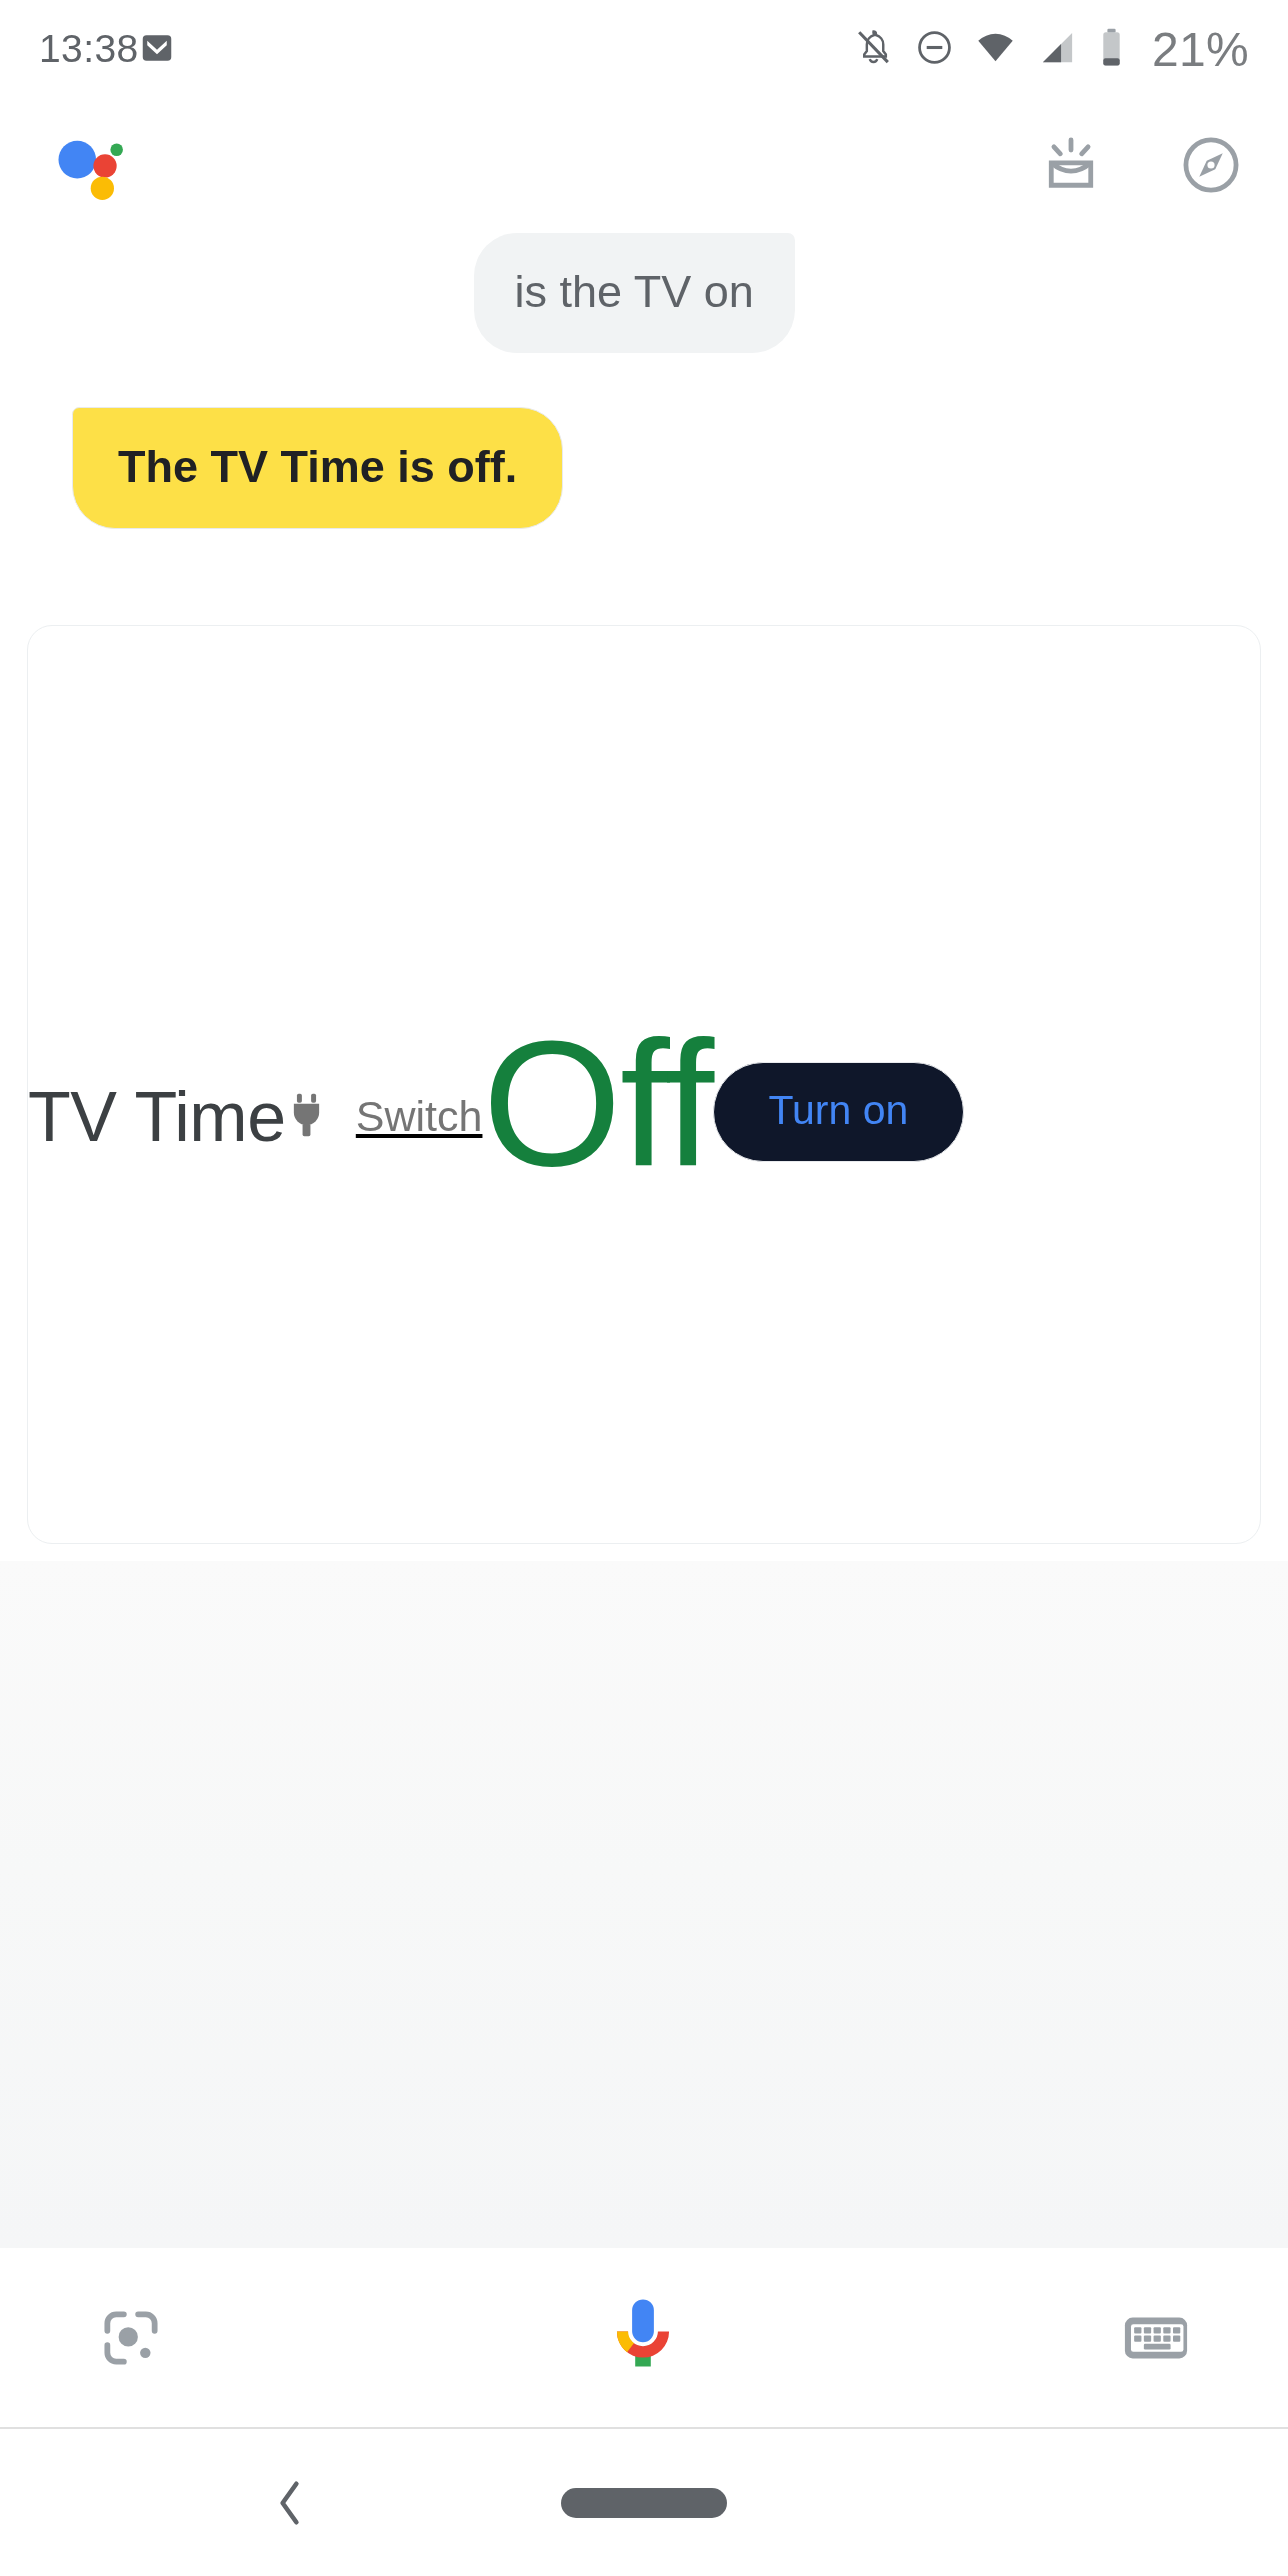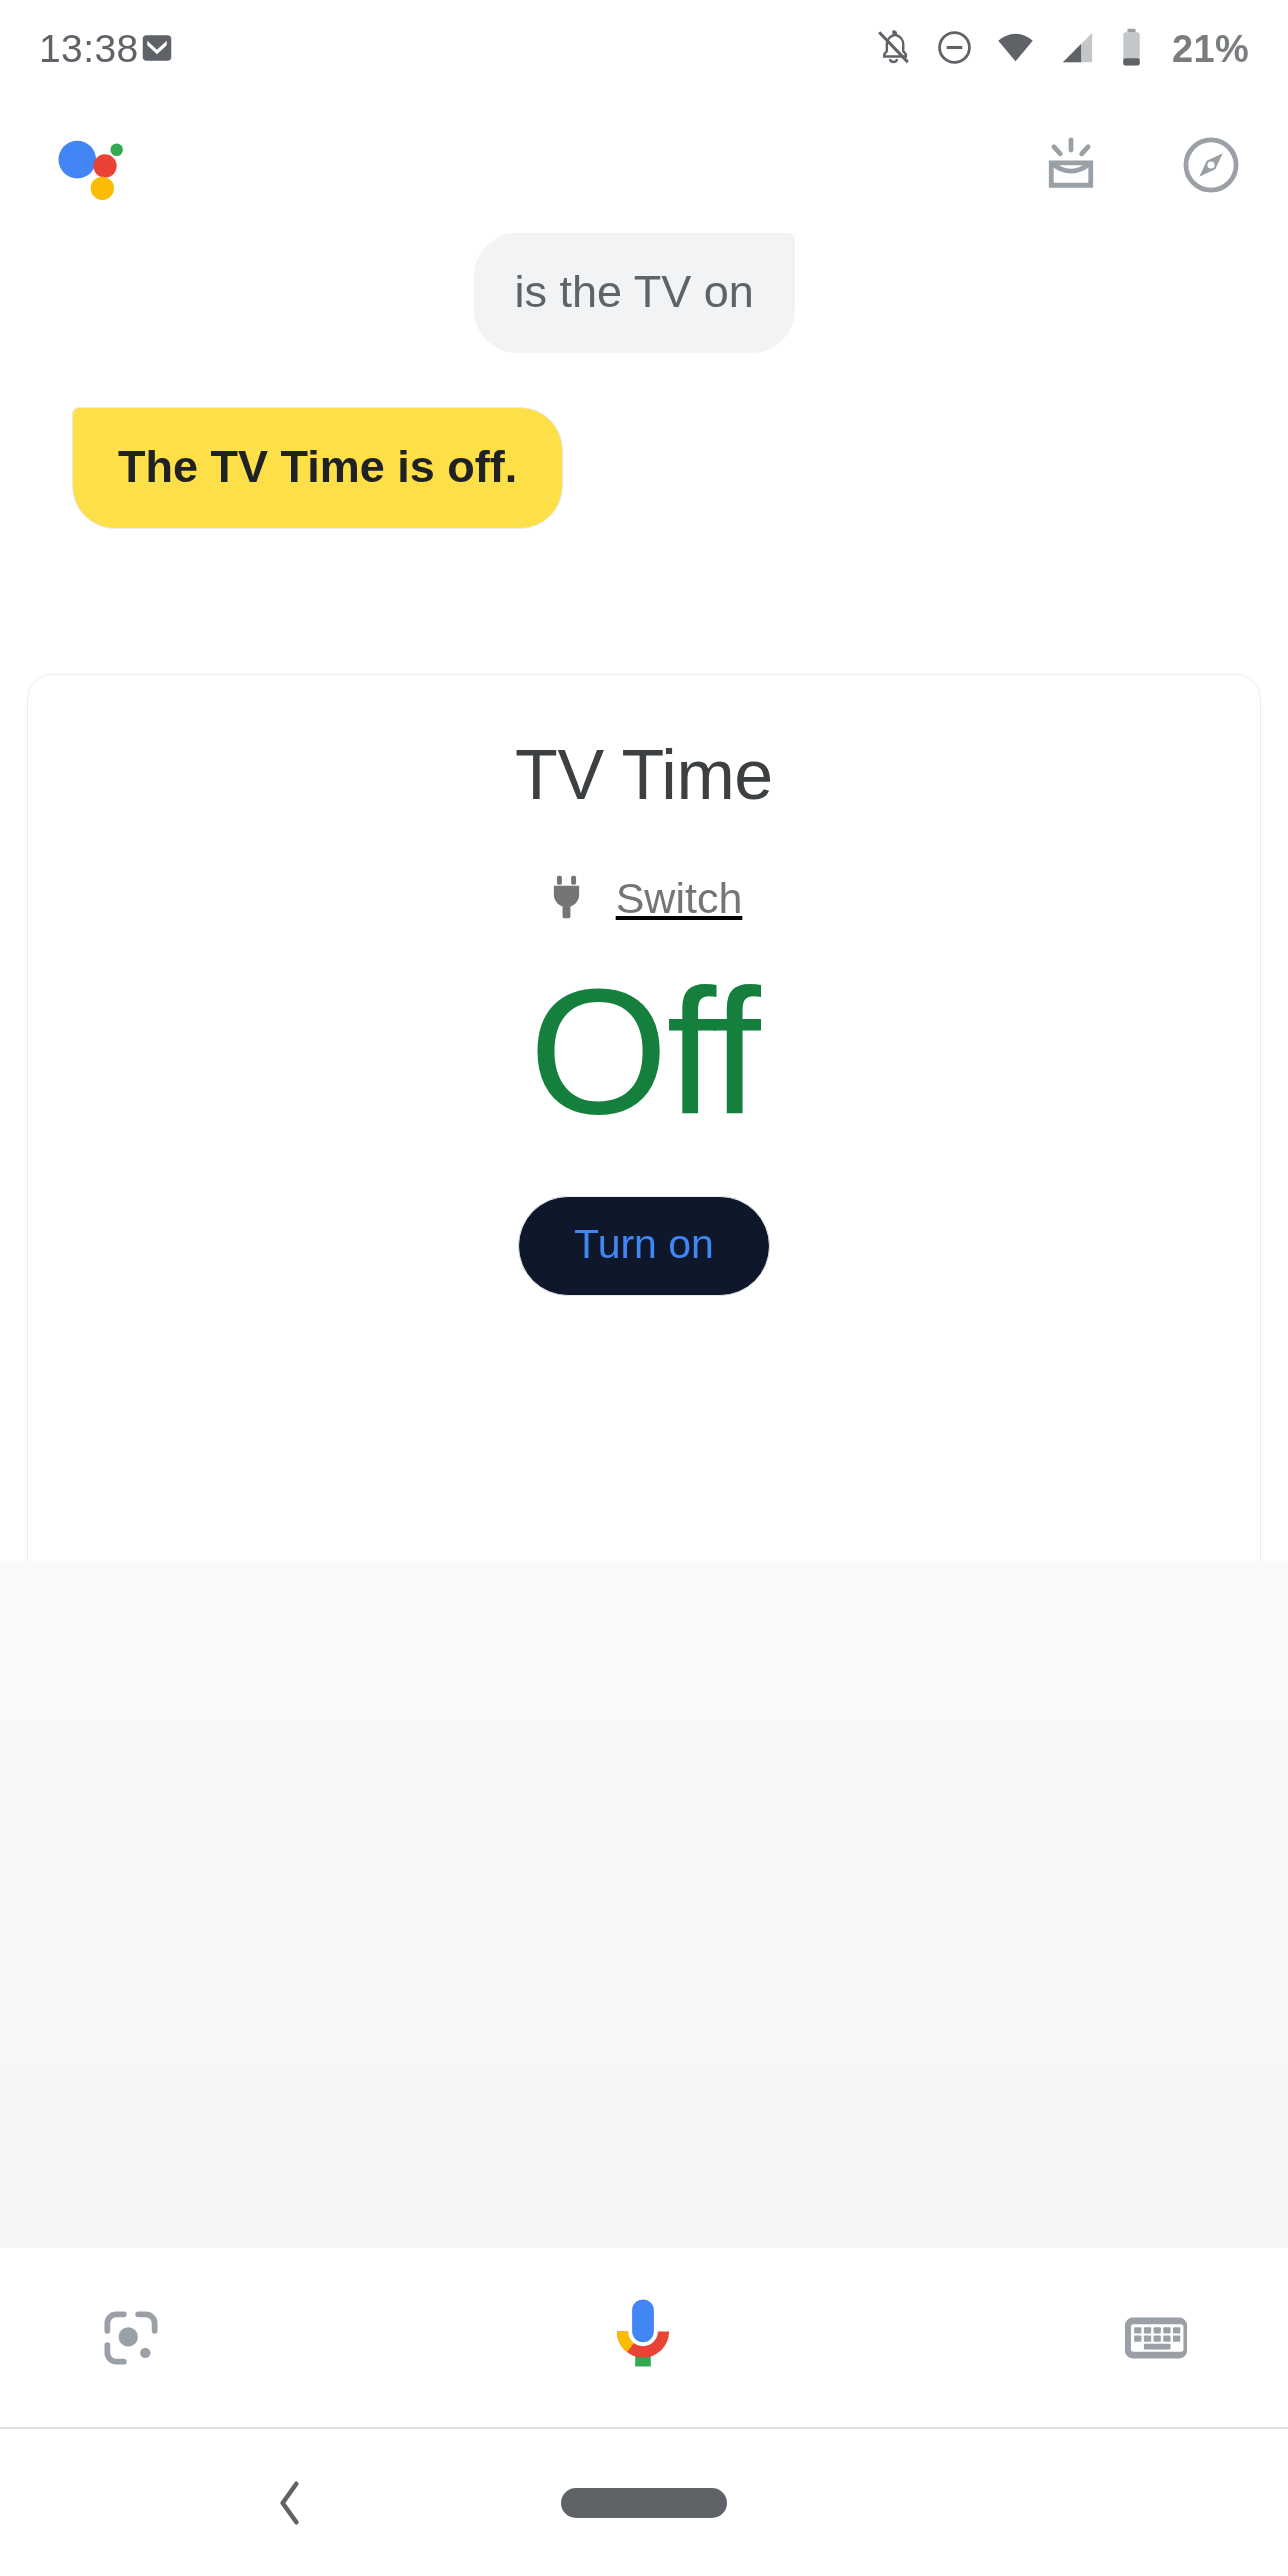--- a/index.html
+++ b/index.html
@@ -41,25 +41,24 @@
     color: #5f6368;
     letter-spacing: 0.4px;
     font-weight: 400;
   }
   .status-right {
     display: flex;
     align-items: center;
     gap: 21.5px;
   }
   .battery-pct {
-    font-size: 38px;
+    font-size: 48px;
     color: #7a7d80;
     margin-left: 5.4px;
     letter-spacing: 0.3px;
-    font-weight: bold;
   }
 
   
   .assistant-header {
     position: absolute;
     top: 98px; left: 0;
     width: 1288px;
     height: 134px;
     display: flex;
     align-items: center;
@@ -119,29 +118,29 @@
     font-weight: 700;
     line-height: 1;
     padding: 36px 45px 39px 45px;
     border-radius: 7.2px 43px 43px 43px;
     max-width: 984px;
   }
 
   
   .device-card {
     position: absolute;
-    top: 674px;
+    top: 625px;
     left: 27px;
     width: 1234px;
     height: 919px;
     background: #ffffff;
     border: 1.8px solid #eceff1;
     border-radius: 25px;
     display: flex;
-    flex-direction: column;
+    flex-direction: row;
     align-items: center;
   }
   .card-title {
     margin-top: 65px;
     font-size: 70px;
     color: #3c4043;
     font-weight: 400;
     letter-spacing: -0.4px;
     line-height: 1;
   }

